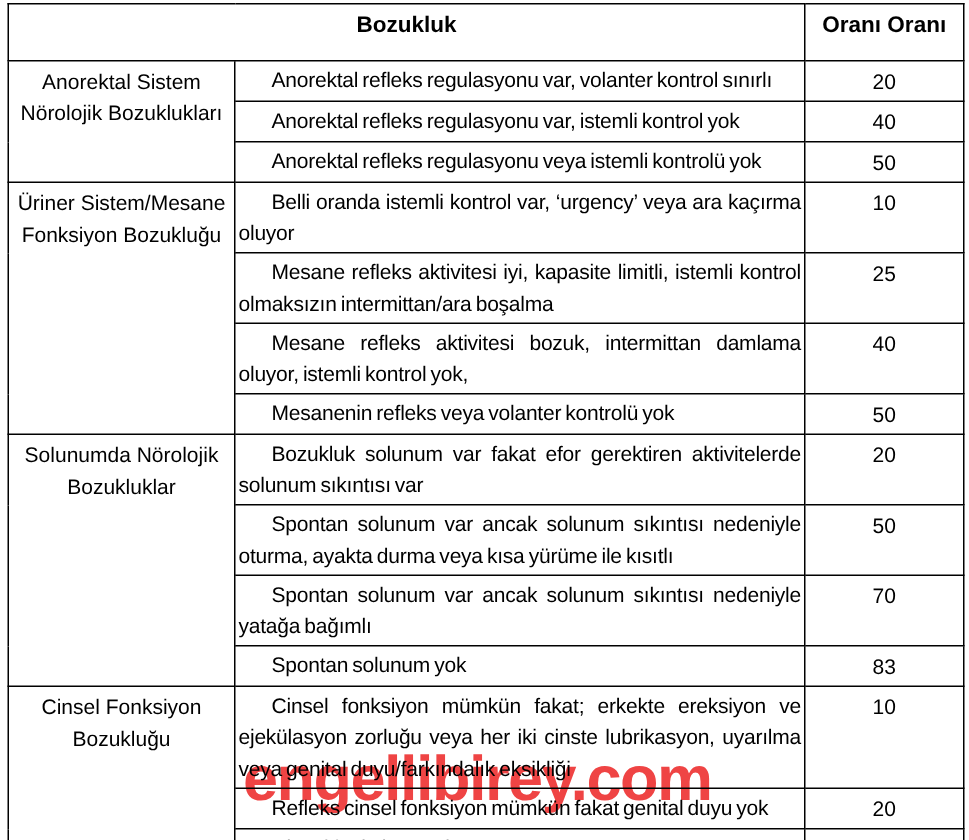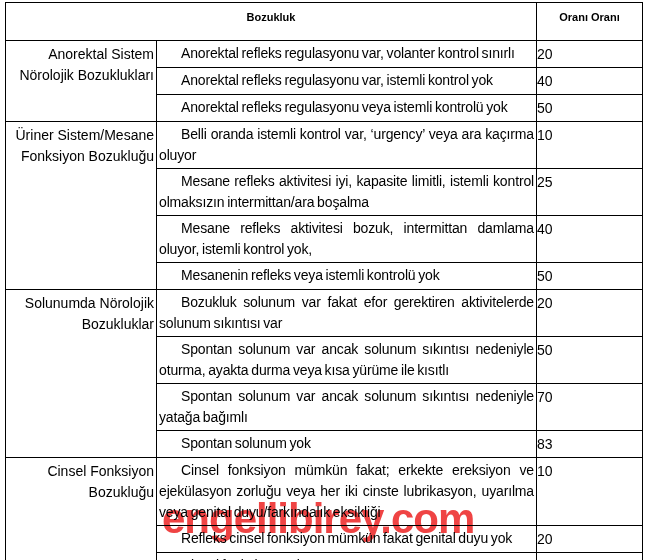--- a/index.html
+++ b/index.html
@@ -24,41 +24,42 @@
   }
   table.rate-table col.c1 { width: 151px; }
   table.rate-table col.c2 { width: 380px; }
   table.rate-table col.c3 { width: 106px; }
   th, td {
     border: 1px solid #000;
     vertical-align: top;
     box-sizing: border-box;
   }
   th {
-    font-size: 11px;
+    font-size: 15px;
     font-weight: bold;
     text-align: center;
     height: 38px;
     padding-top: 5px;
     line-height: 18px;
   }
   td.cat {
-    text-align: right;
+    text-align: center;
     padding: 3px 2px 2px 2px;
     line-height: 21px;
   }
   td.desc {
     text-align: justify;
     padding: 2px 2px 2px 2px;
     text-indent: 22px;
     line-height: 21px;
     letter-spacing: -0.15px;
     word-spacing: -1px;
   }
   td.rate {
+    text-align: center;
     padding: 3px 0 2px 0;
     line-height: 21px;
   }
   .watermark {
     position: absolute;
     left: 162px;
     top: 498px;
     font-size: 42px;
     font-weight: bold;
     letter-spacing: -1px;
@@ -107,21 +108,21 @@
       </tr>
       <tr>
         <td class="desc">Mesane refleks aktivitesi iyi, kapasite limitli, istemli kontrol olmaksızın intermittan/ara boşalma</td>
         <td class="rate">25</td>
       </tr>
       <tr>
         <td class="desc">Mesane refleks aktivitesi bozuk, intermittan damlama oluyor, istemli kontrol yok,</td>
         <td class="rate">40</td>
       </tr>
       <tr>
-        <td class="desc">Mesanenin refleks veya istemli kontrolü yok</td>
+        <td class="desc">Mesanenin refleks veya volanter kontrolü yok</td>
         <td class="rate">50</td>
       </tr>
 
       <tr>
         <td class="cat" rowspan="4">Solunumda Nörolojik Bozukluklar</td>
         <td class="desc">Bozukluk solunum var fakat efor gerektiren aktivitelerde solunum sıkıntısı var</td>
         <td class="rate">20</td>
       </tr>
       <tr>
         <td class="desc">Spontan solunum var ancak solunum sıkıntısı nedeniyle oturma, ayakta durma veya kısa yürüme ile kısıtlı</td>

